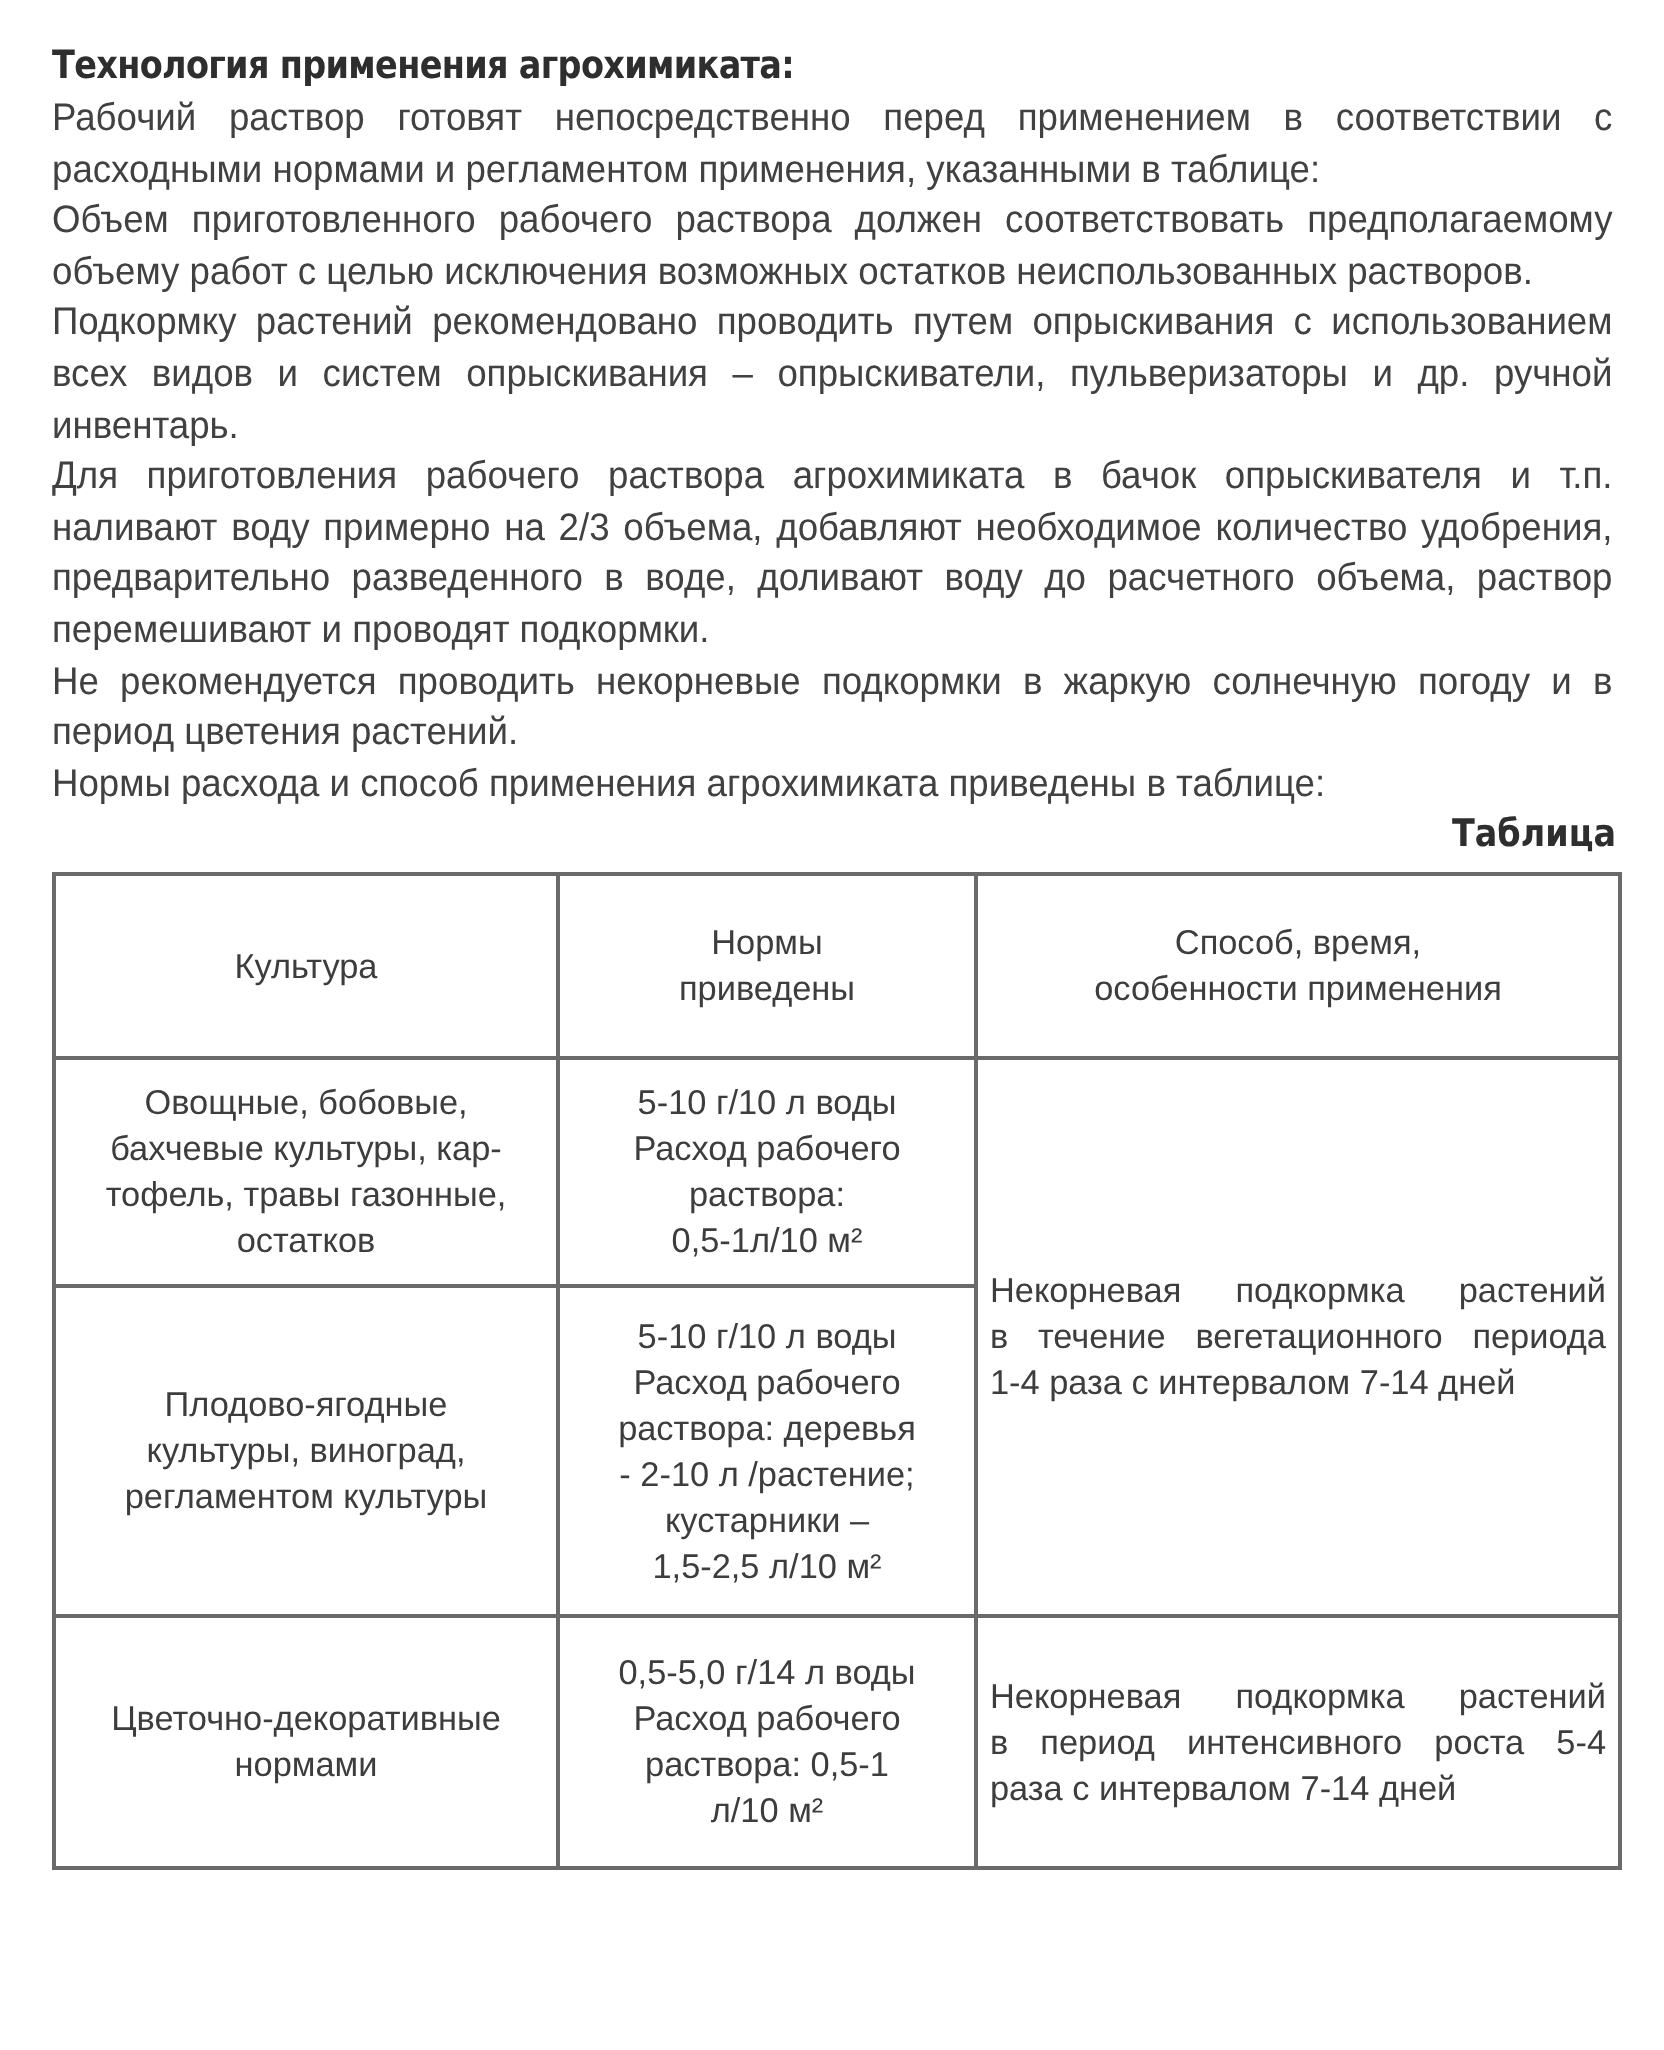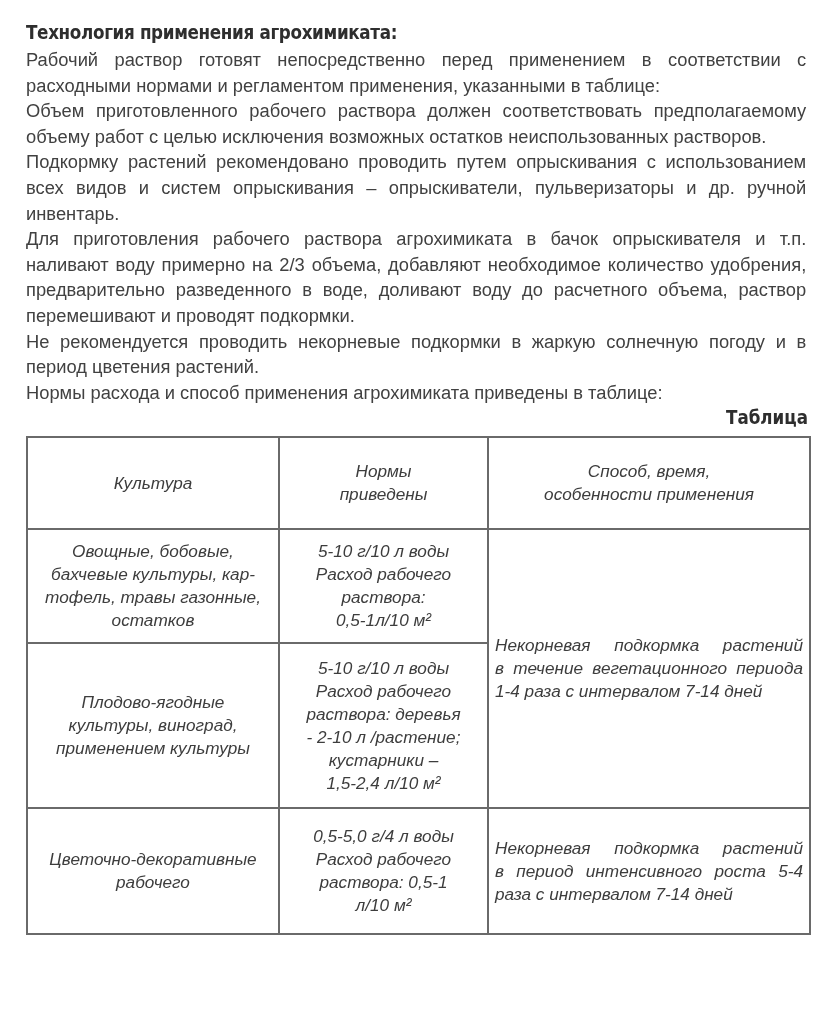--- a/index.html
+++ b/index.html
@@ -64,21 +64,20 @@
     padding-right: 0px;
     transform: scaleX(0.88);
     transform-origin: right center;
   }
 
   table.norm-table {
     border-collapse: collapse;
     width: 783px;
     margin: 0 0 0 0;
     table-layout: fixed;
-    font-style: italic;
   }
   table.norm-table td,
   table.norm-table th {
     border: 2px solid #6a6a6a;
     padding: 10px 6px;
     font-family: "Liberation Sans", sans-serif;
     font-size: 17.2px;
     line-height: 23px;
     color: #3d3d3d;
     text-align: center;
@@ -164,38 +163,38 @@
         <td class="cell-method" rowspan="2">
           <span class="ln stretch">Некорневая  подкормка  растений</span>
           <span class="ln stretch">в течение вегетационного периода</span>
           <span class="ln">1-4 раза с интервалом 7-14 дней</span>
         </td>
       </tr>
       <tr class="h-row2">
         <td>
           <span>Плодово-ягодные</span><br>
           <span>культуры, виноград,</span><br>
-          <span>применением  культуры</span>
+          <span>регламентом  культуры</span>
         </td>
         <td>
           <span>5-10 г/10 л воды</span><br>
           <span>Расход рабочего</span><br>
           <span>раствора: деревья</span><br>
           <span>- 2-10 л /растение;</span><br>
           <span>кустарники –</span><br>
-          <span>1,5-2,4 л/10 м²</span>
+          <span>1,5-2,5 л/10 м²</span>
         </td>
       </tr>
       <tr class="h-row3">
         <td>
           <span>Цветочно-декоративные</span><br>
-          <span>рабочего</span>
-        </td>
-        <td>
-          <span>0,5-5,0 г/4 л воды</span><br>
+          <span>нормами</span>
+        </td>
+        <td>
+          <span>0,5-5,0 г/14 л воды</span><br>
           <span>Расход рабочего</span><br>
           <span>раствора: 0,5-1</span><br>
           <span>л/10 м²</span>
         </td>
         <td class="cell-method">
           <span class="ln stretch">Некорневая  подкормка  растений</span>
           <span class="ln stretch">в период интенсивного роста 5-4</span>
           <span class="ln">раза  с интервалом 7-14 дней</span>
         </td>
       </tr>

